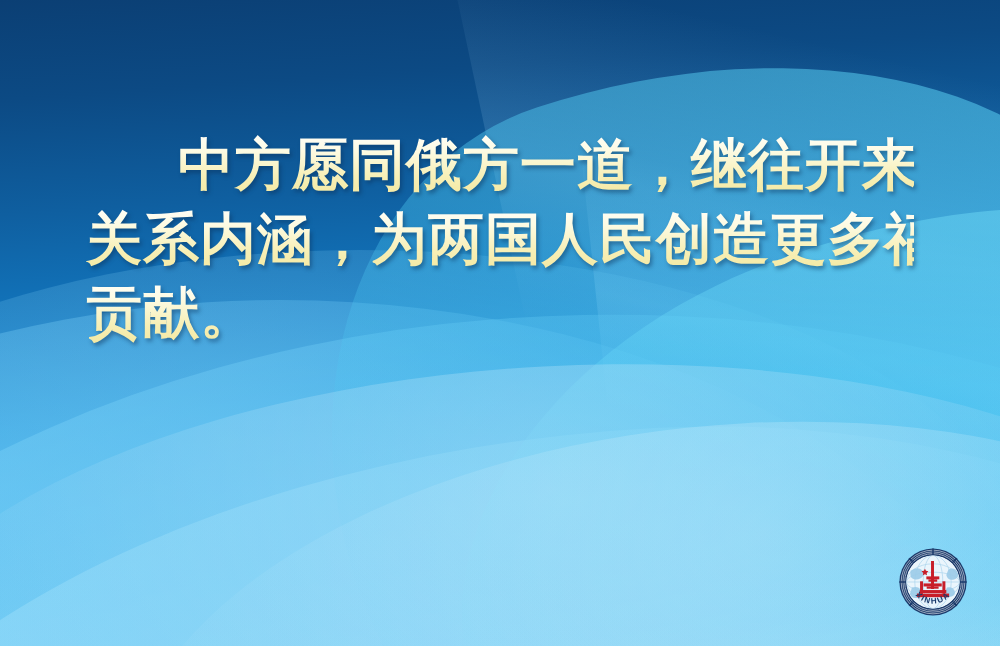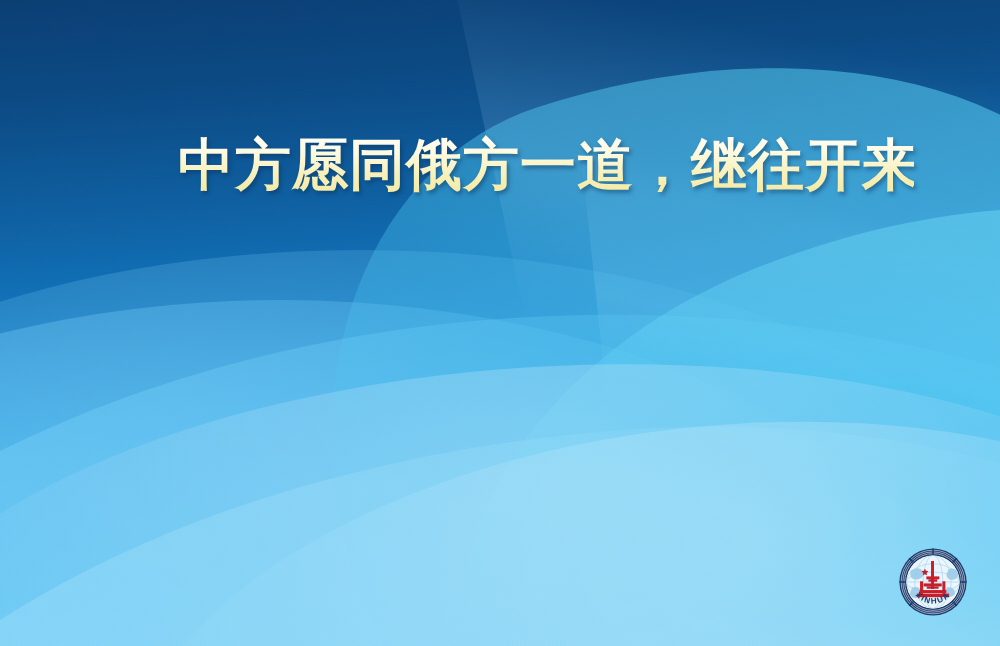--- a/index.html
+++ b/index.html
@@ -186,20 +186,22 @@
     <div class="swoosh-1"></div>
     <div class="swoosh-2"></div>
     <div class="wedge-r"></div>
     <div class="wedge-r2"></div>
     <div class="bottom-band"></div>
     <div class="bottom-band2"></div>
   </div>
 
   <div class="quote">
     <div class="line line-1">中方愿同俄方一道，继往开来，</div>
+    <div class="line">关系内涵，为两国人民创造更多福</div>
+    <div class="line">贡献。</div>
   </div>
 
   <div class="logo">
     <svg viewBox="0 0 100 100" xmlns="http://www.w3.org/2000/svg" aria-hidden="true">
       <defs>
         <clipPath id="discClip">
             <circle cx="50" cy="50" r="38"></circle>
           </clipPath>
         <path id="arcPath" d="M 20 60 A 32 32 0 0 0 80 60"></path>
       </defs>

